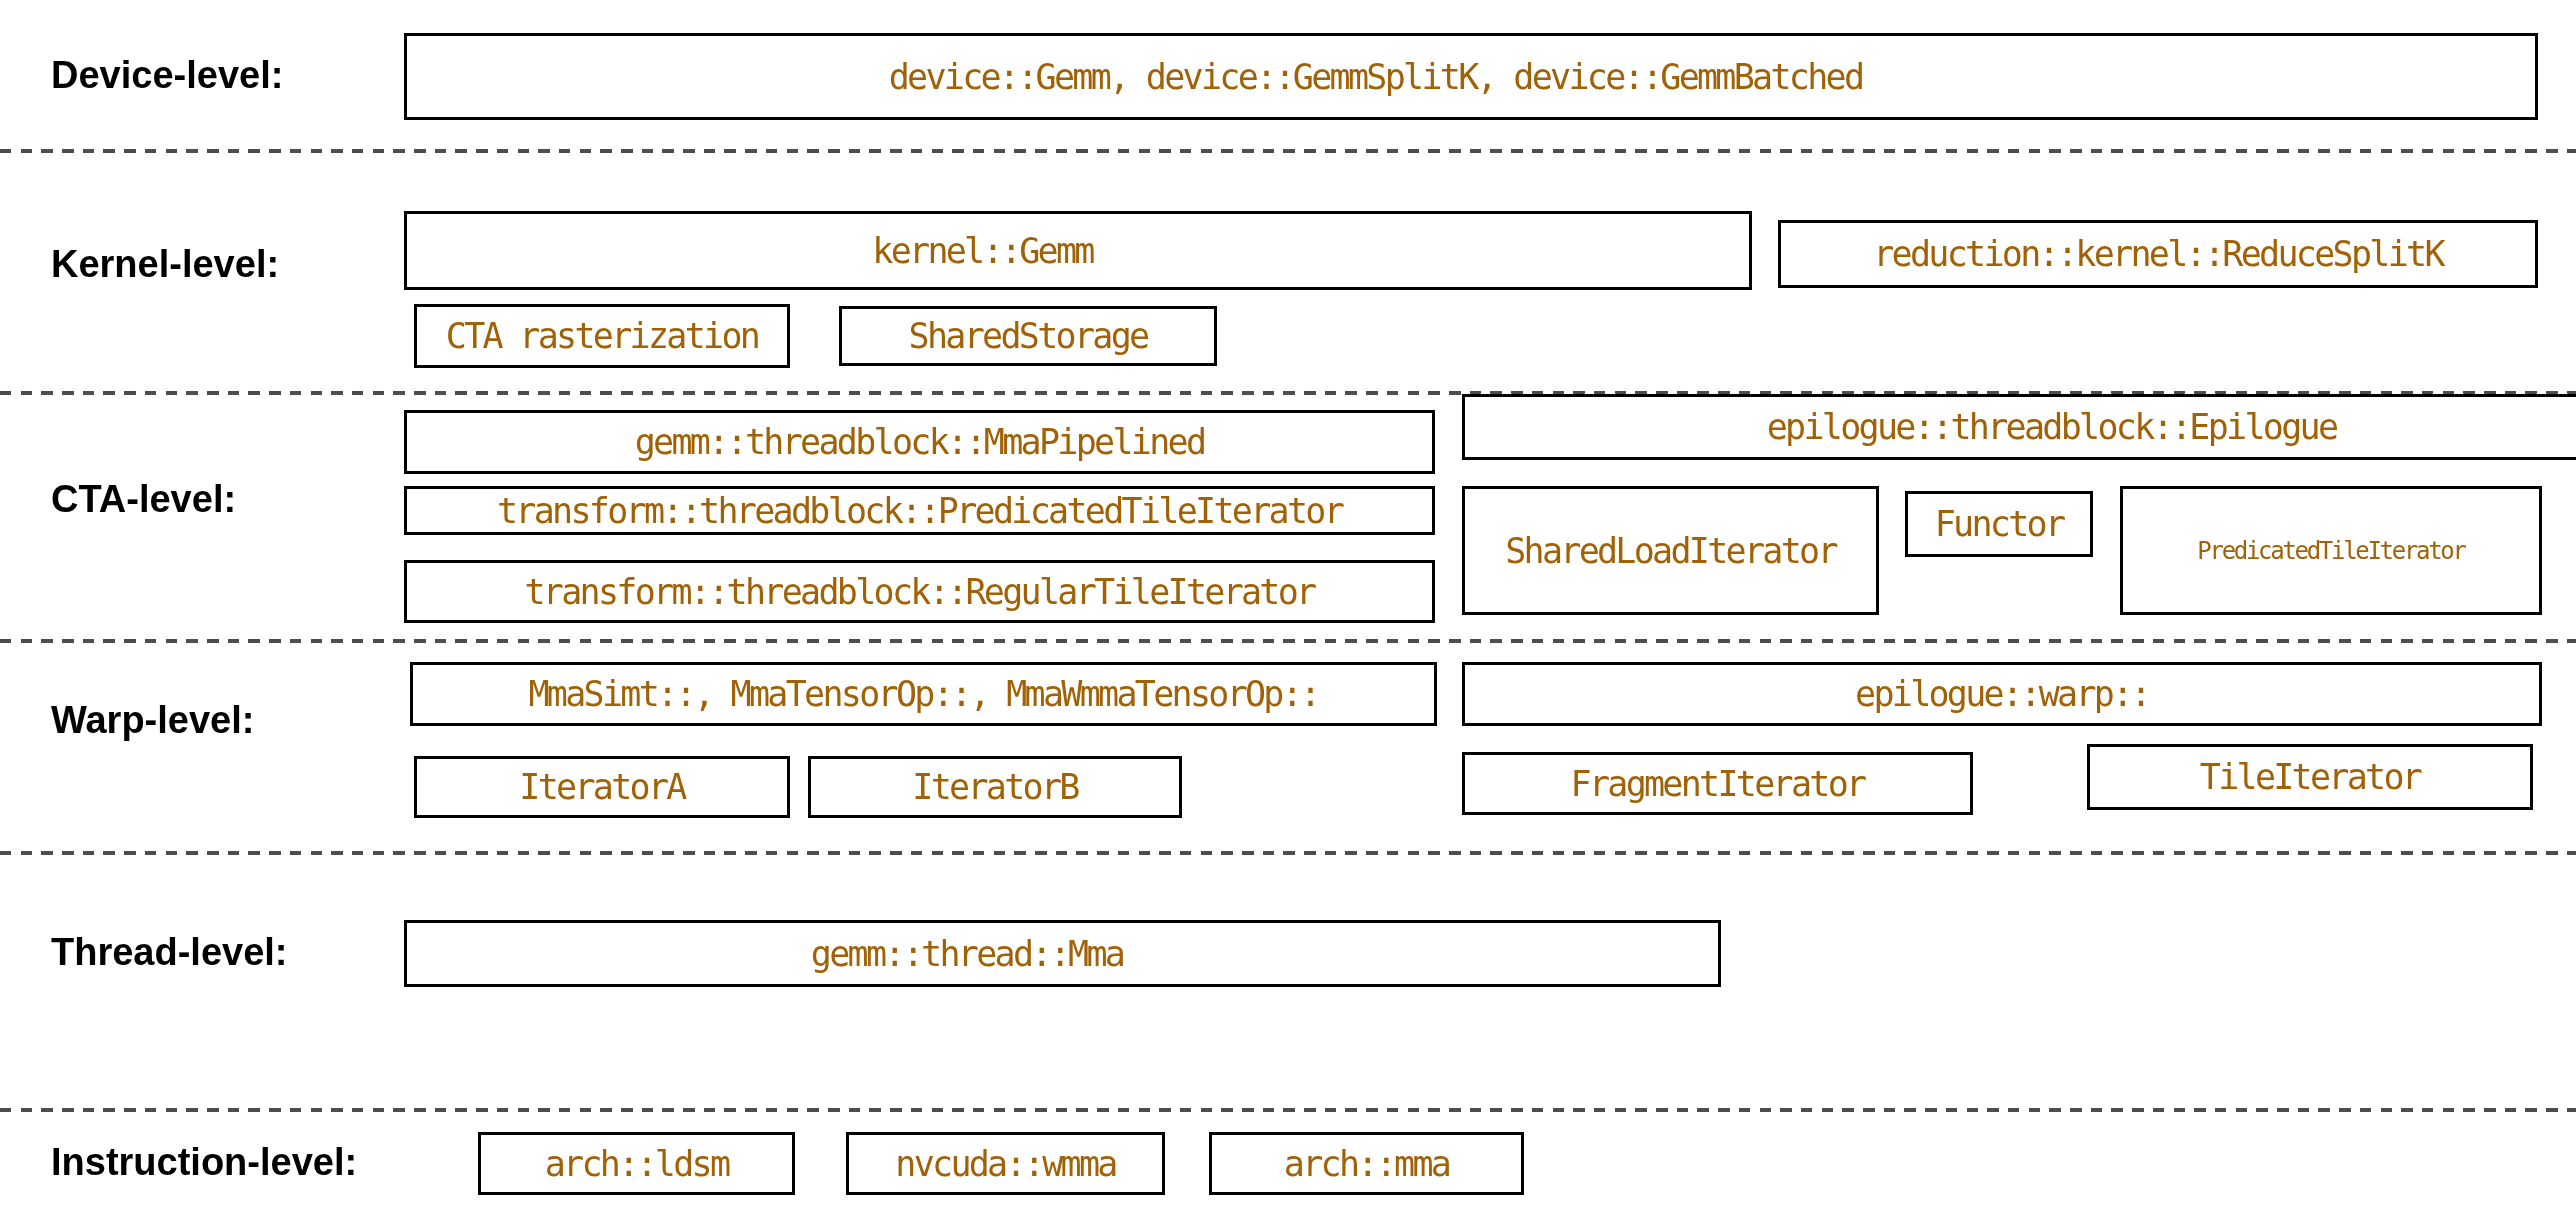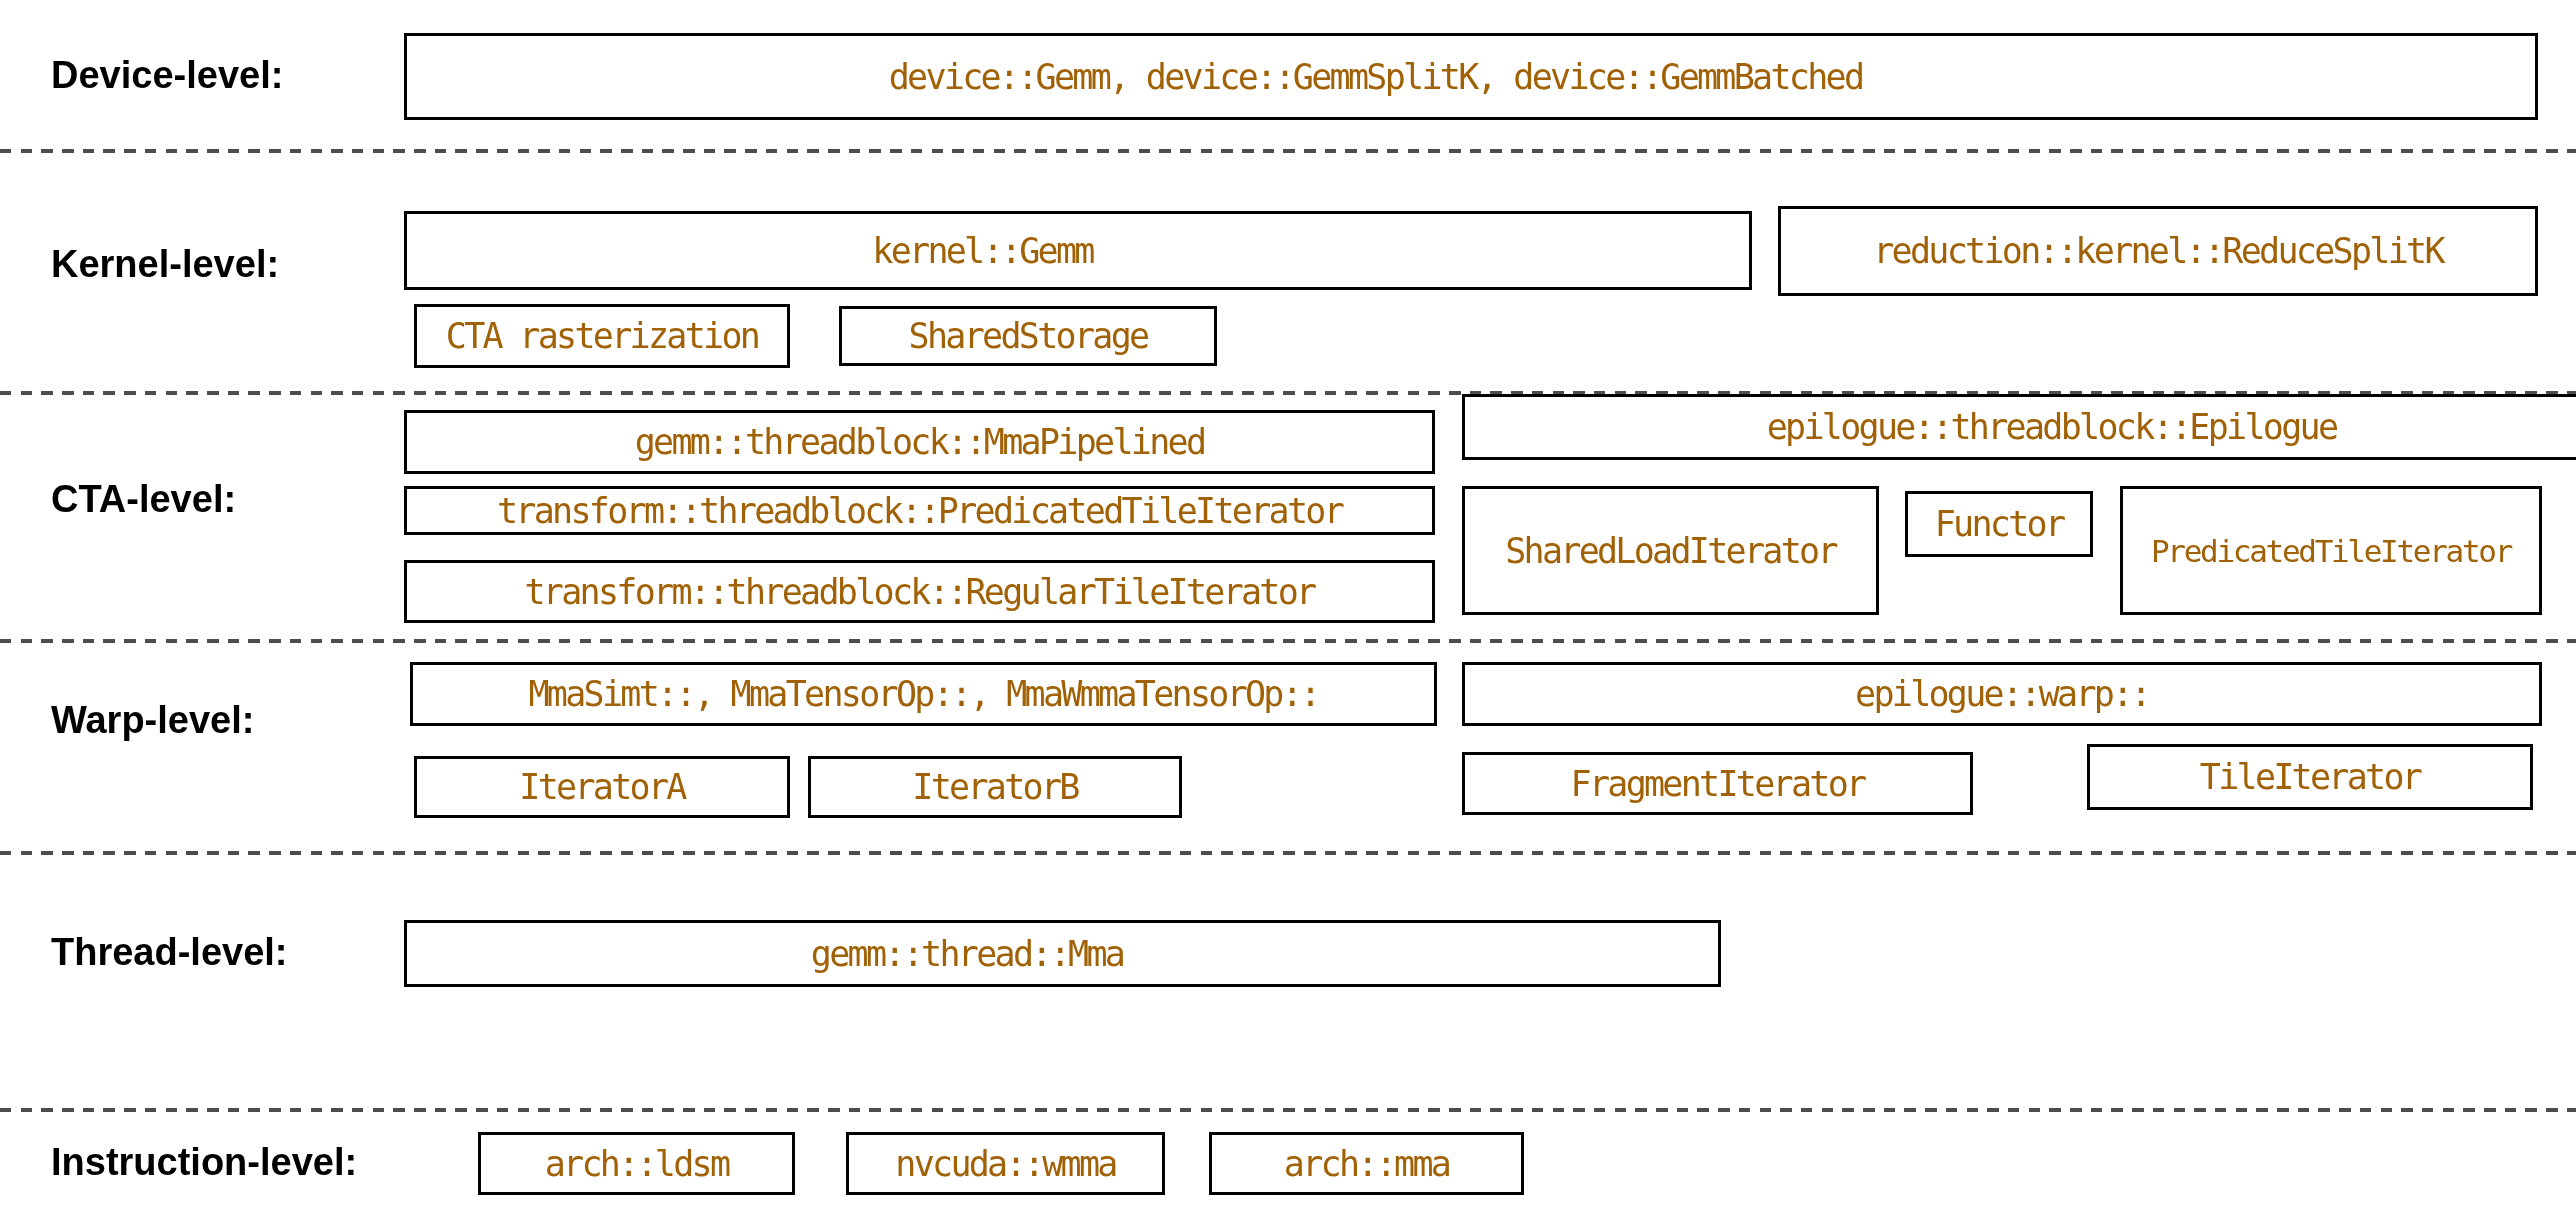--- a/index.html
+++ b/index.html
@@ -30,42 +30,42 @@
     display: flex;
     align-items: center;
     justify-content: center;
     font-family: "DejaVu Sans Mono", monospace;
     font-size: 35px;
     letter-spacing: -2.7px;
     white-space: nowrap;
     color: #a16207;
   }
   .box.shift { padding-right: 191px; }
-  .box.tight { font-size: 31px; letter-spacing: -2.3px; text-align: right; }
+  .box.tight { font-size: 24px; letter-spacing: -2.3px; text-align: right; }
   .separator {
     position: absolute;
     left: 0;
     width: 2576px;
     height: 3.8px;
     background: repeating-linear-gradient(90deg, #4d4d4d 0 11.5px, transparent 11.5px 20.7px);
   }
 </style>
 </head>
 <body>
 
 <div class="canvas">
 
   <div class="level-label" style="top:52px;">Device-level:</div>
   <div class="box shift" style="left:404px; top:33px; width:2134px; height:87px;">device::Gemm, device::GemmSplitK, device::GemmBatched</div>
 
   <div class="separator" style="top:149px;"></div>
 
   <div class="level-label" style="top:241px;">Kernel-level:</div>
   <div class="box shift" style="left:404px; top:211px; width:1348px; height:79px;">kernel::Gemm</div>
-  <div class="box" style="left:1778px; top:206px; width:760px; height:90px;">reduction::kernel::ReduceSplitK</div>
+  <div class="box" style="left:1778px; top:220px; width:760px; height:68px;">reduction::kernel::ReduceSplitK</div>
   <div class="box" style="left:414px; top:304px; width:376px; height:64px;">CTA rasterization</div>
   <div class="box" style="left:839px; top:306px; width:378px; height:60px;">SharedStorage</div>
 
   <div class="separator" style="top:391px;"></div>
 
   <div class="level-label" style="top:476px;">CTA-level:</div>
   <div class="box" style="left:404px; top:410px; width:1031px; height:64px;">gemm::threadblock::MmaPipelined</div>
   <div class="box" style="left:404px; top:486px; width:1031px; height:49px;">transform::threadblock::PredicatedTileIterator</div>
   <div class="box" style="left:404px; top:560px; width:1031px; height:63px;">transform::threadblock::RegularTileIterator</div>
   <div class="box" style="left:1462px; top:394px; width:1179px; height:66px;">epilogue::threadblock::Epilogue</div>

